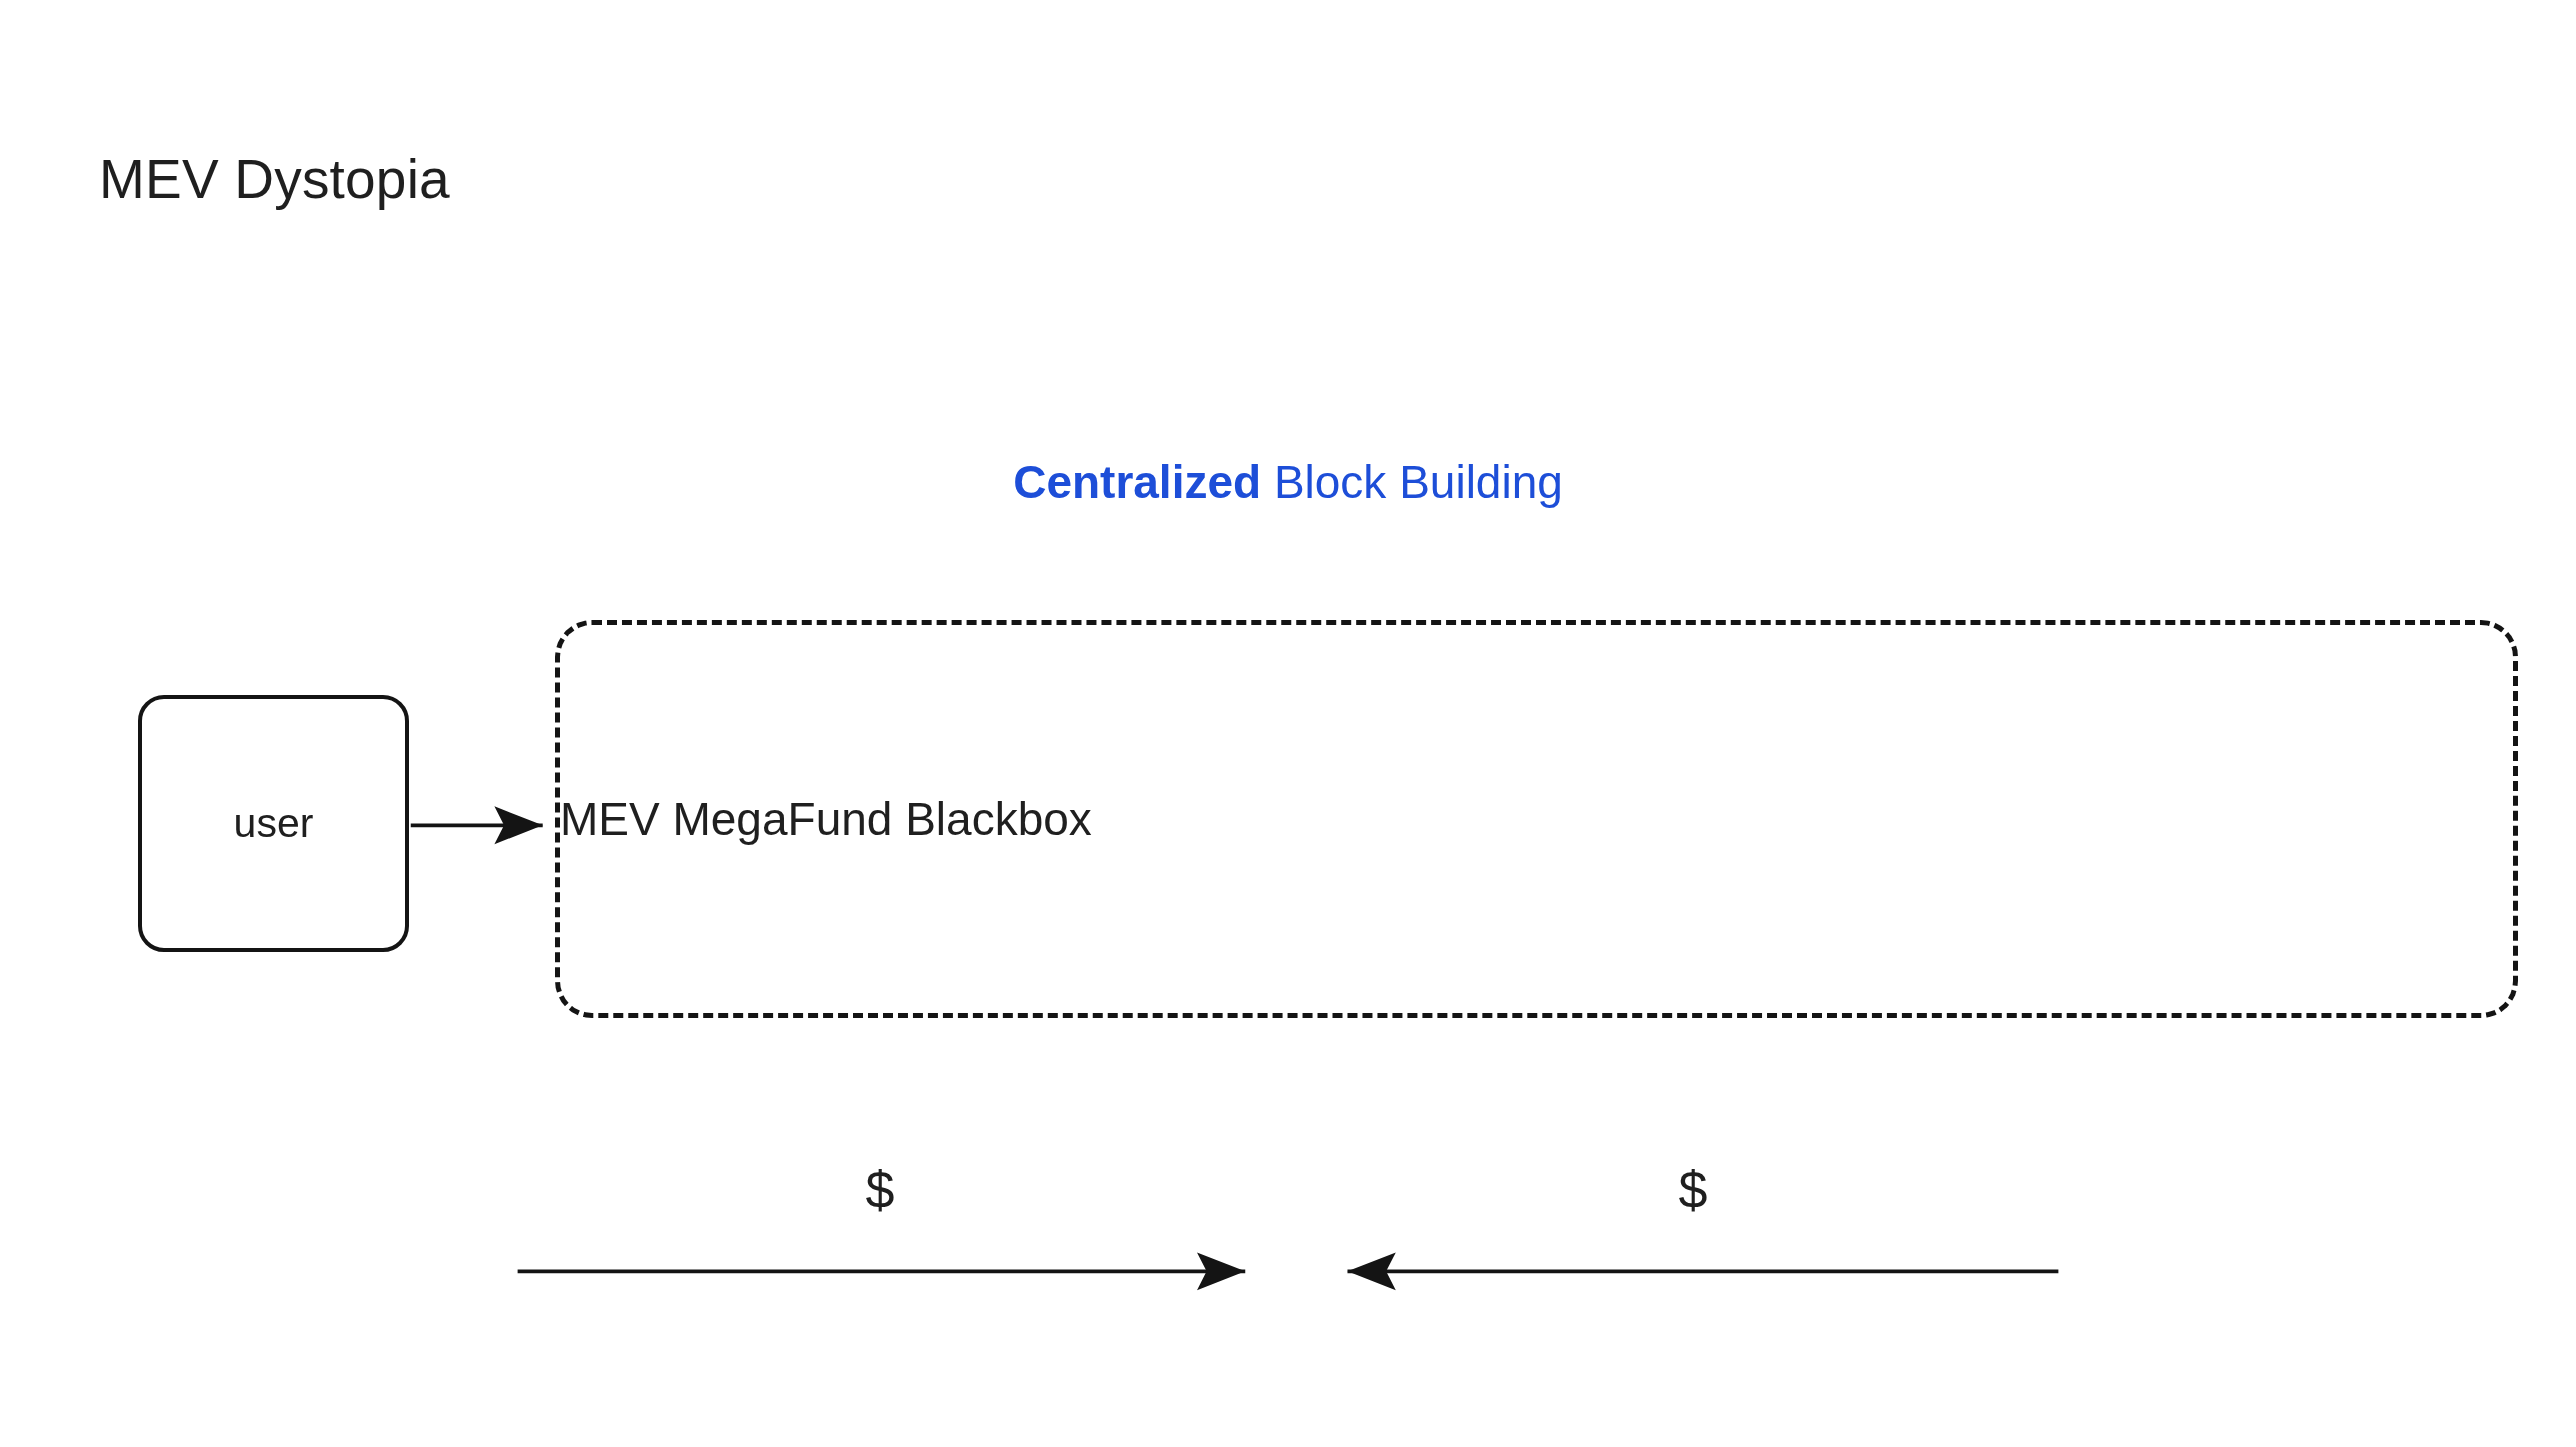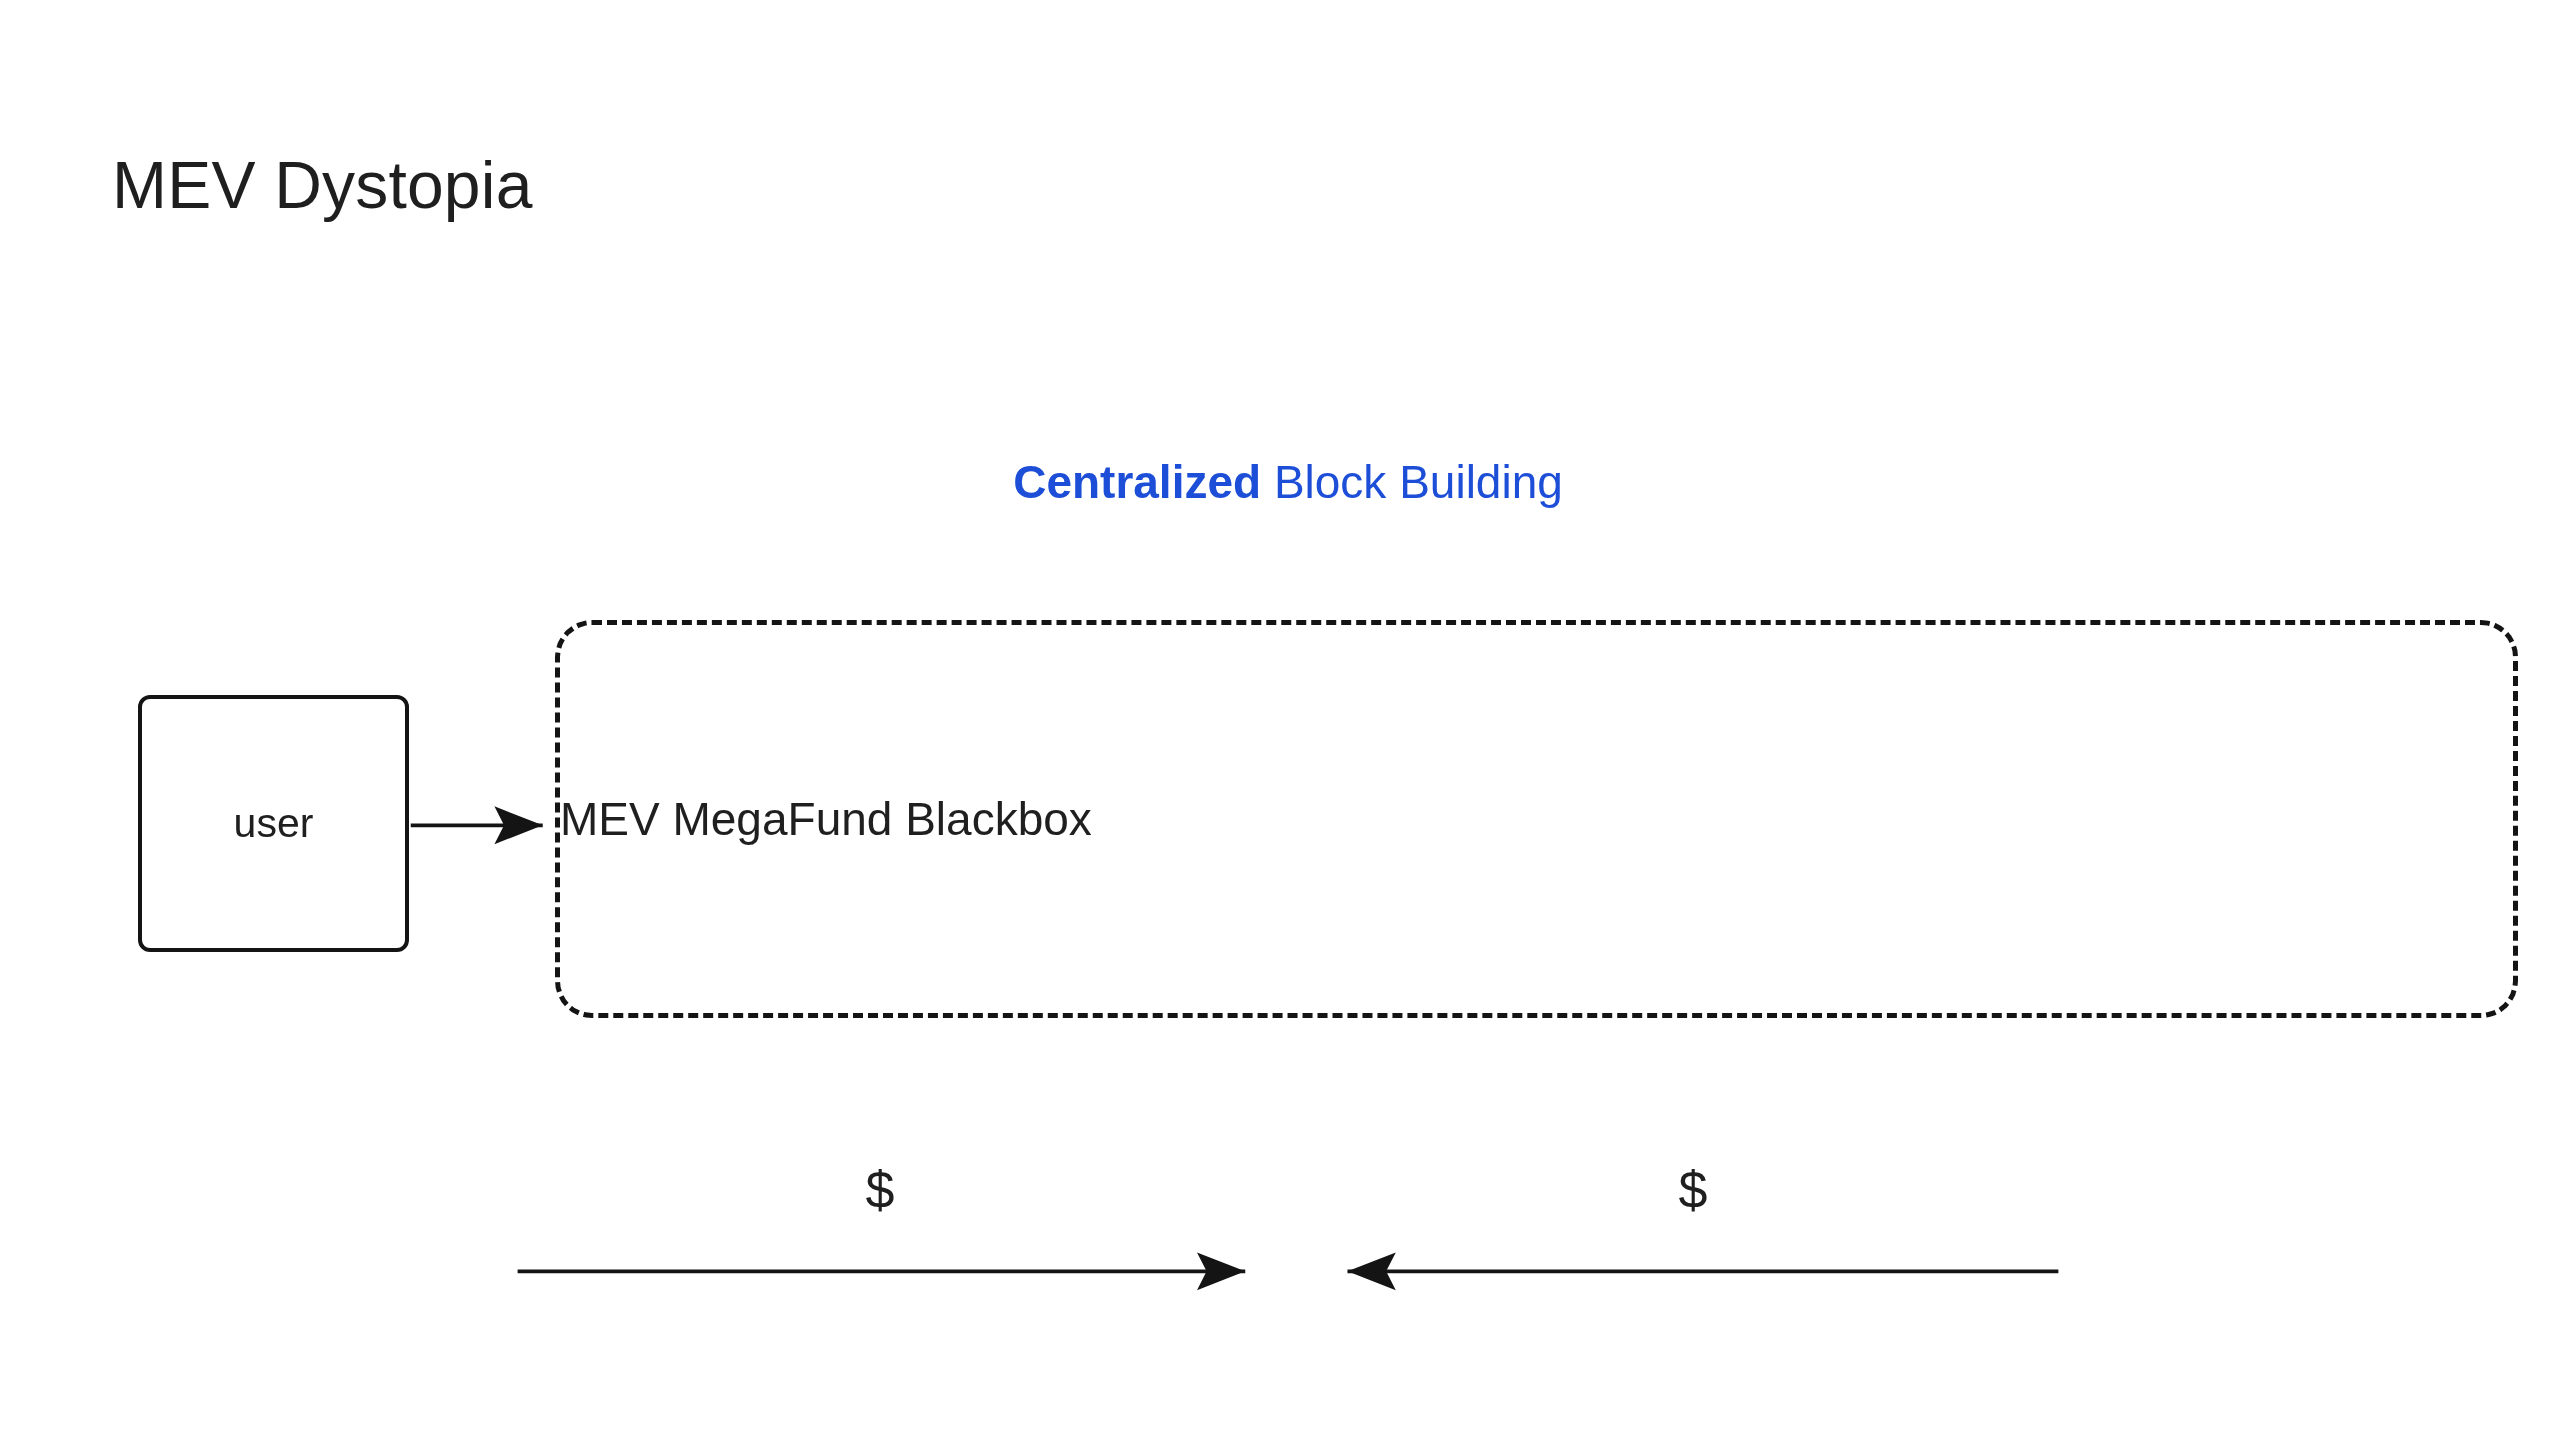--- a/index.html
+++ b/index.html
@@ -16,23 +16,23 @@
     position: relative;
     width: 2576px;
     height: 1448px;
     background: #ffffff;
     overflow: hidden;
   }
 
   
   #slide-title {
     position: absolute;
-    left: 112px;
+    left: 99px;
     top: 149px;
-    font-size: 66px;
+    font-size: 55px;
     font-weight: 400;
     line-height: 1.12;
     letter-spacing: 0.2px;
     color: #1f1f1f;
     white-space: nowrap;
   }
 
   
   #section-heading {
     position: absolute;
@@ -51,21 +51,21 @@
 
   
   #user-node {
     position: absolute;
     left: 138px;
     top: 695px;
     width: 271px;
     height: 257px;
     box-sizing: border-box;
     border: 4.6px solid #141414;
-    border-radius: 12px;
+    border-radius: 26px;
     background: #ffffff;
     display: flex;
     align-items: center;
     justify-content: center;
   }
   #user-node-label {
     font-size: 41px;
     font-weight: 400;
     color: #1f1f1f;
   }

